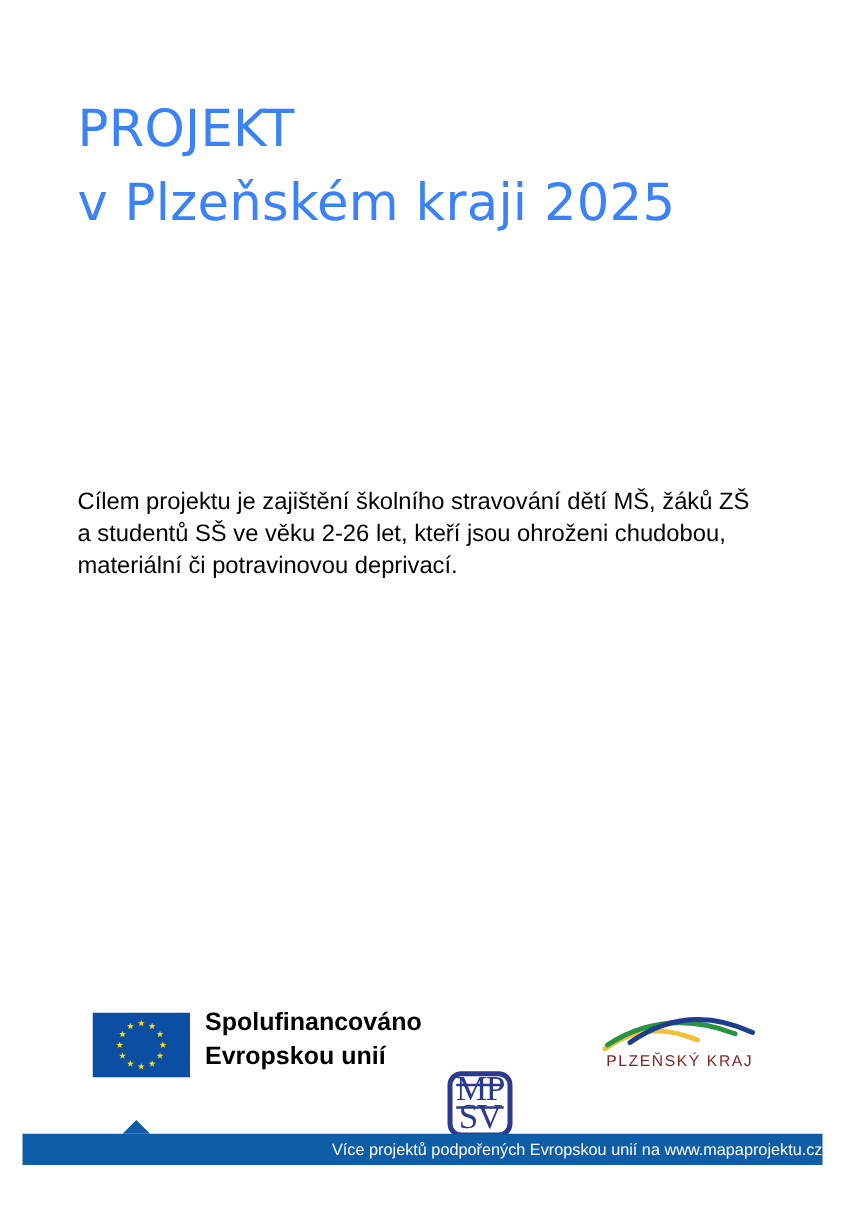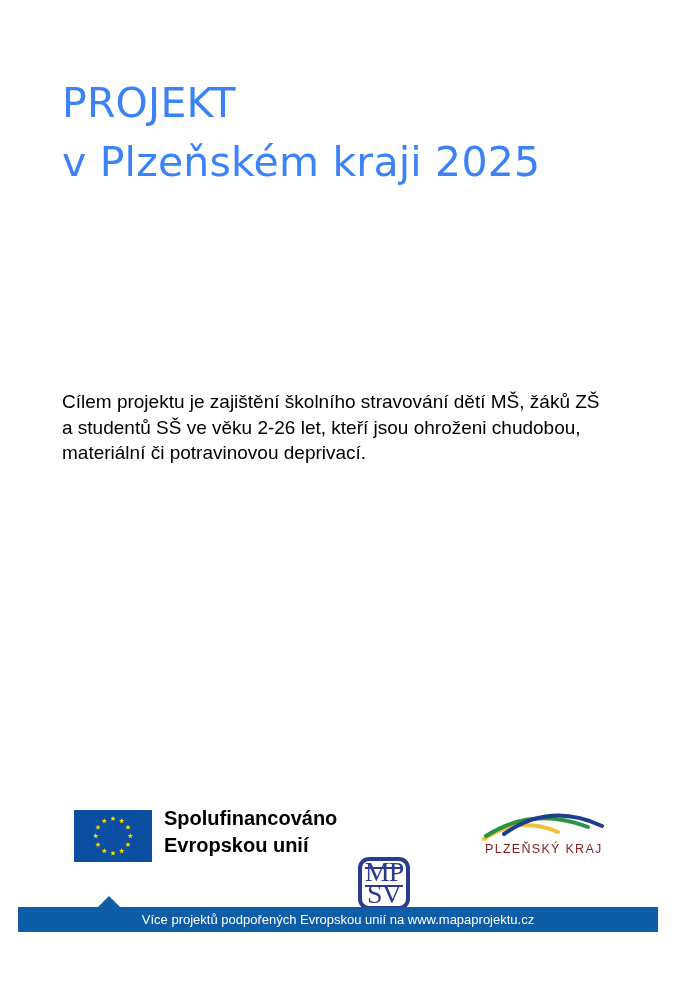--- a/index.html
+++ b/index.html
@@ -43,21 +43,21 @@
     color:#2b3a8f;letter-spacing:-1px;
   }
   .pk-swoosh{position:absolute;left:482px;top:806px;}
   .pk-label{
     position:absolute;left:485px;top:842px;
     font-size:12.5px;letter-spacing:1.3px;color:#7f1d1d;white-space:nowrap;
   }
   
   .footer-bar{
     position:absolute;left:18px;top:907px;width:640px;height:25px;
-    background:#0e5da6;color:#ffffff;text-align:center;
+    background:#0e5da6;color:#ffffff;text-align:right;
     font-size:13px;line-height:25px;white-space:nowrap;
   }
   .footer-triangle{
     position:absolute;left:98px;top:896px;width:0;height:0;
     border-left:11px solid transparent;border-right:11px solid transparent;
     border-bottom:11px solid #0e5da6;
   }
 </style>
 </head>
 <body>

